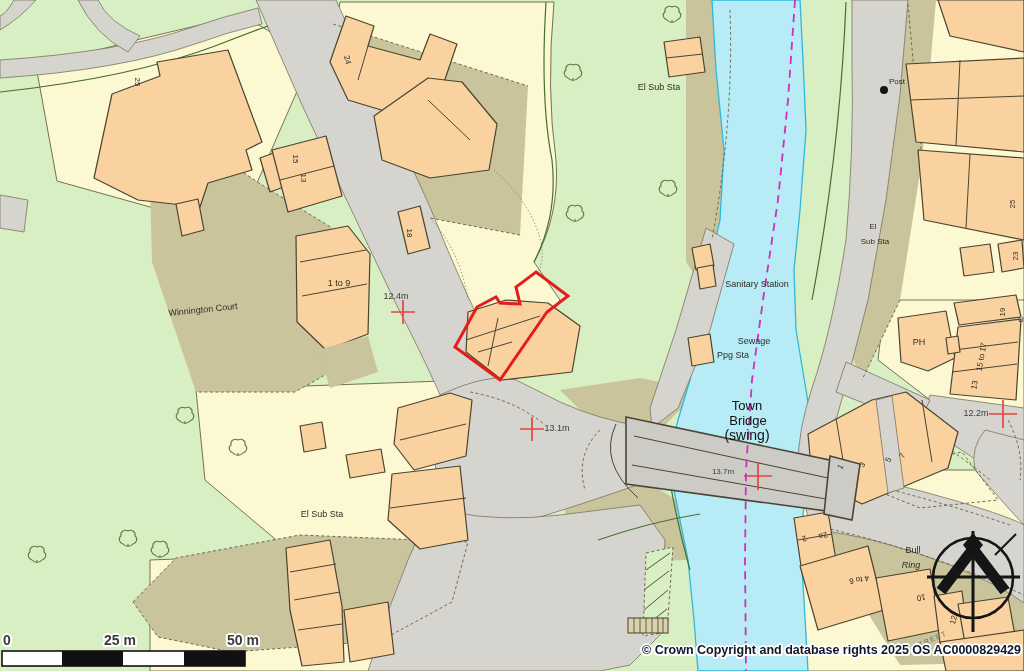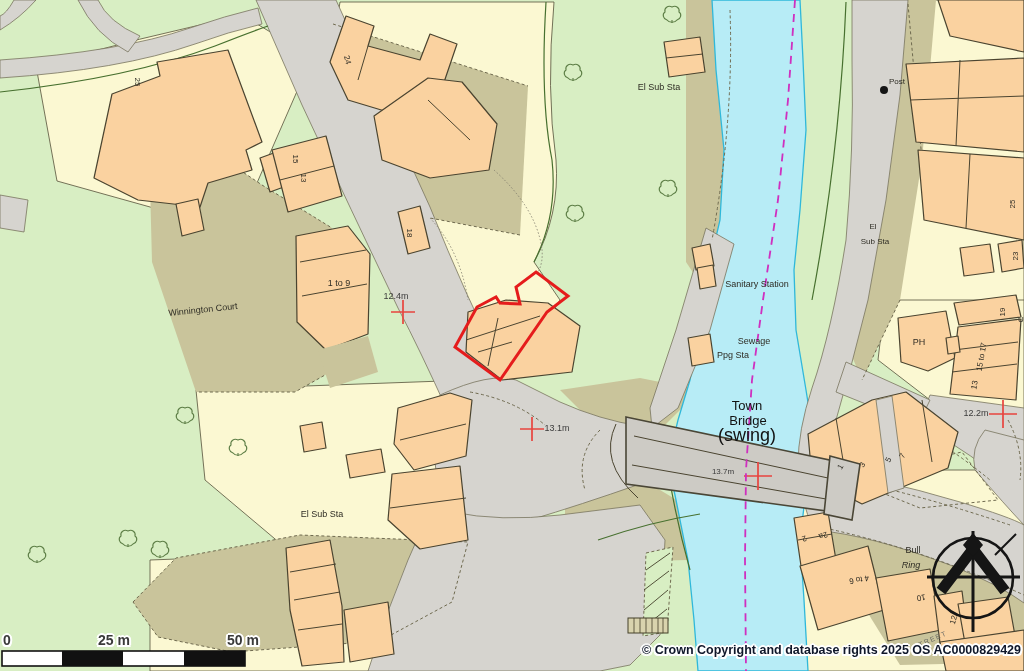--- a/index.html
+++ b/index.html
@@ -230,21 +230,21 @@
       <div class="map-label spot" style="left: 396px; top: 296px; font-size: 9px; --r: 0deg;">12.4m</div>
       <div class="map-label" style="left: 659px; top: 87px; font-size: 9px; --r: 0deg;">El Sub Sta</div>
       <div class="map-label" style="left: 893px; top: 82px; font-size: 8px; padding-left: 8px; --r: 0deg;">Post</div>
       <div class="map-label" style="left: 873px; top: 227px; font-size: 8px; --r: 0deg;">El</div>
       <div class="map-label" style="left: 875px; top: 242px; font-size: 8px; --r: 0deg;">Sub Sta</div>
       <div class="map-label" style="left: 757px; top: 284px; font-size: 9px; --r: 0deg;">Sanitary Station</div>
       <div class="map-label" style="left: 754px; top: 341px; font-size: 9px; text-align: center; --r: 0deg;">Sewage</div>
       <div class="map-label" style="left: 733px; top: 355px; font-size: 9px; --r: 0deg;">Ppg Sta</div>
       <div class="map-label big" style="left: 747px; top: 405px; font-size: 13px; --r: 0deg;">Town</div>
       <div class="map-label big" style="left: 748px; top: 420px; font-size: 13px; --r: 0deg;">Bridge</div>
-      <div class="map-label big" style="left: 747px; top: 435px; font-size: 18px; text-align: center; --r: 0deg;">(swing)</div>
+      <div class="map-label big" style="left: 747px; top: 435px; font-size: 14px; text-align: center; --r: 0deg;">(swing)</div>
       <div class="map-label spot" style="left: 723px; top: 472px; font-size: 8px; --r: 0deg;">13.7m</div>
       <div class="map-label spot" style="left: 557px; top: 428px; font-size: 9px; --r: 0deg;">13.1m</div>
       <div class="map-label" style="left: 919px; top: 342px; font-size: 9px; --r: 0deg;">PH</div>
       <div class="map-label" style="left: 1003px; top: 312px; font-size: 8px; --r: -90deg;">19</div>
       <div class="map-label" style="left: 982px; top: 357px; font-size: 8px; --r: -80deg;">15 to 17</div>
       <div class="map-label" style="left: 975px; top: 385px; font-size: 8px; --r: -80deg;">13</div>
       <div class="map-label spot" style="left: 976px; top: 413px; font-size: 9px; --r: 0deg;">12.2m</div>
       <div class="map-label" style="left: 1013px; top: 204px; font-size: 8px; --r: -90deg;">25</div>
       <div class="map-label" style="left: 1016px; top: 256px; font-size: 8px; --r: -90deg;">23</div>
       <div class="map-label" style="left: 841px; top: 467px; font-size: 8px; --r: -60deg;">1</div>
@@ -257,17 +257,17 @@
       <div class="map-label" style="left: 921px; top: 597px; font-size: 8px; --r: 170deg;">10</div>
       <div class="map-label" style="left: 954px; top: 620px; font-size: 8px; --r: -75deg;">12</div>
       <div class="map-label" style="left: 913px; top: 550px; font-size: 9px; --r: 0deg;">Bull</div>
       <div class="map-label" style="left: 911px; top: 565px; font-size: 9px; font-style: italic; --r: 0deg;">Ring</div>
       <div class="map-label" style="left: 322px; top: 514px; font-size: 9px; --r: 0deg;">El Sub Sta</div>
       <div class="map-label street" style="left: 930px; top: 640px; --r: -24deg;">STREET</div>
       <div class="map-label" style="left: 1021px; top: 320px; font-size: 8px; --r: 0deg;">U</div>
     </div>
 
 <div class="scale-label" style="left:7px;top:640px;">0</div>
-<div class="scale-label" style="left:114px;top:640px;text-align:right;">25 m</div>
+<div class="scale-label" style="left:120px;top:640px;text-align:right;">25 m</div>
 <div class="scale-label" style="left:243px;top:640px;">50 m</div>
 
 <div class="attribution">© Crown Copyright and database rights 2025 OS AC0000829429</div>
 </div>
 
 </body></html>

